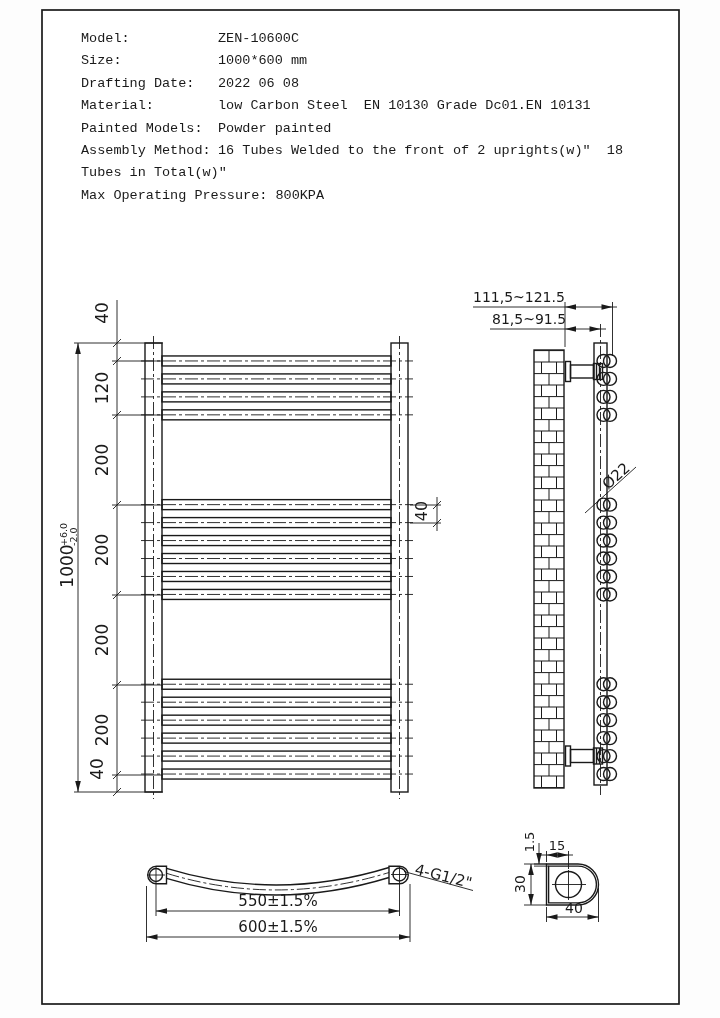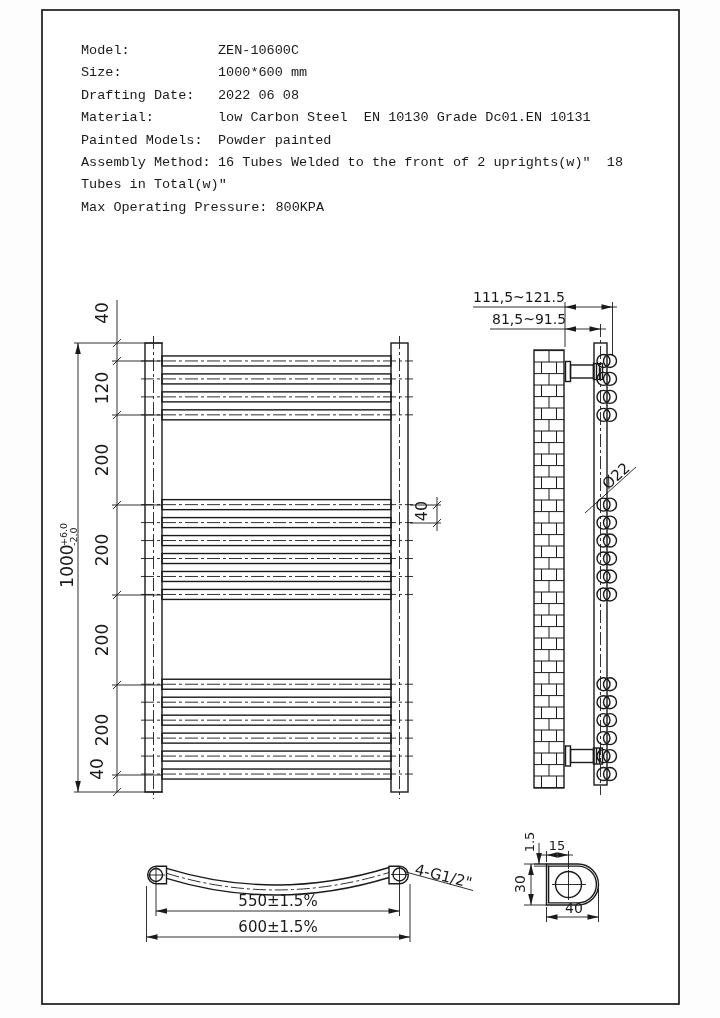--- a/index.html
+++ b/index.html
@@ -13,21 +13,21 @@
   .dim{fill:none;stroke:#1a1a1a;stroke-width:0.9;}
   .arr{fill:#1a1a1a;stroke:none;}
   text{fill:#1a1a1a;}
   .dt17{font:17px "DejaVu Sans",sans-serif;}
   .dt16{font:16px "DejaVu Sans",sans-serif;}
   .dt15{font:15px "DejaVu Sans",sans-serif;}
   .dt14{font:14px "DejaVu Sans",sans-serif;}
   .dt13{font:13px "DejaVu Sans",sans-serif;}
   .dt9{font:9.5px "DejaVu Sans",sans-serif;}
   .specs{
-    position:absolute;left:81px;top:40px;width:580px;
+    position:absolute;left:81px;top:28px;width:580px;
     font:13.5px "Liberation Mono",monospace;line-height:22.4px;white-space:pre;
   }
   .spec-row{display:flex;}
   .spec-label{width:137px;flex:none;}
   .spec-value{flex:1;}
 </style>
 </head>
 <body>
 
 <svg width="720" height="1018" viewBox="0 0 720 1018">

